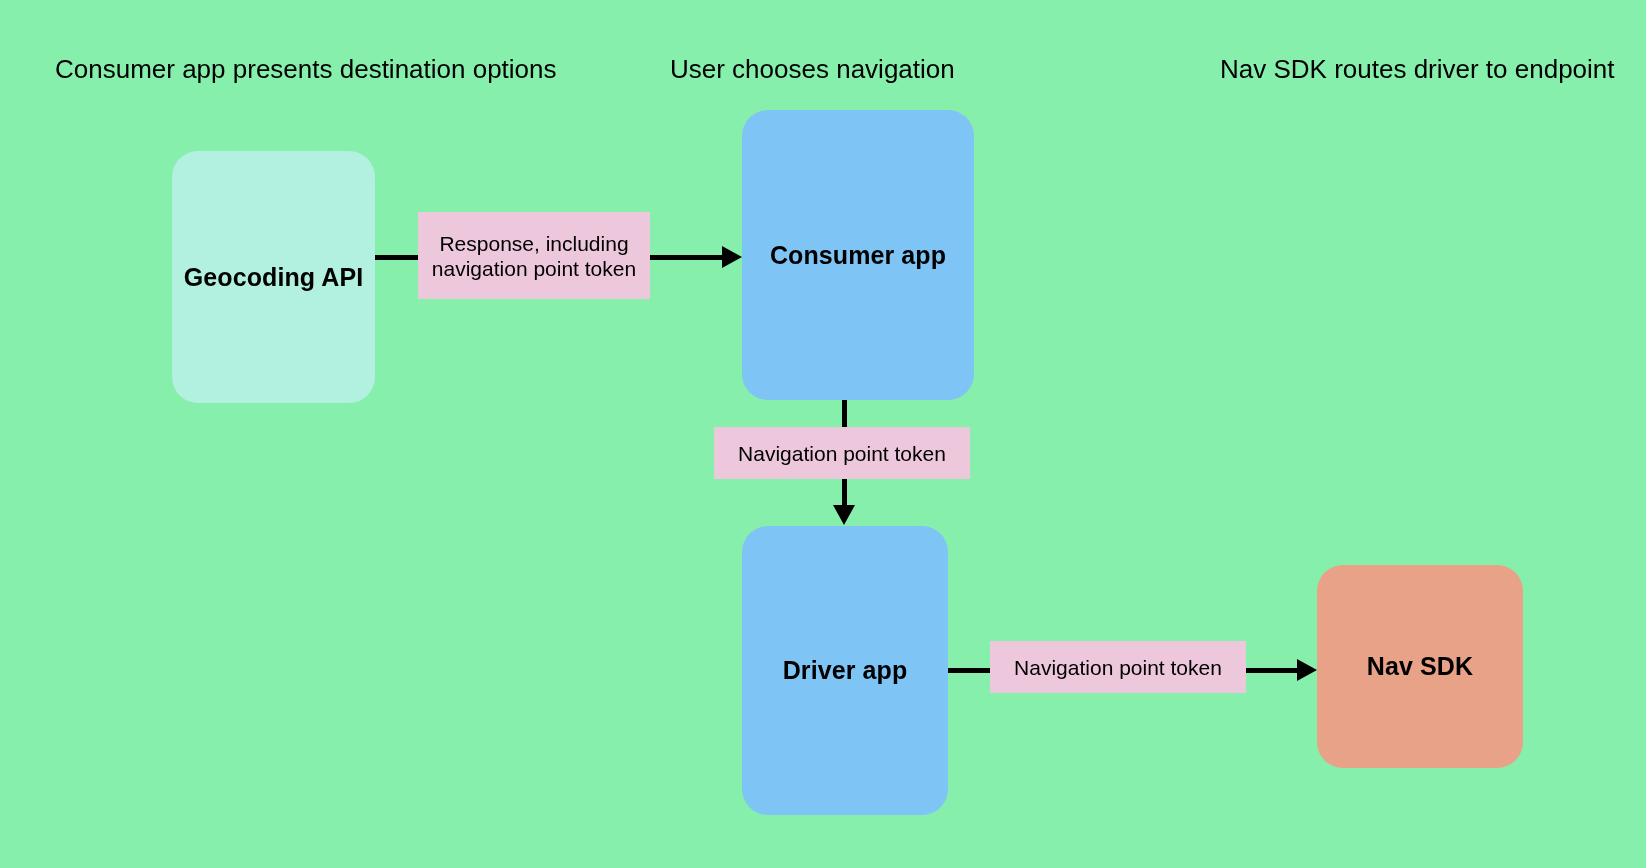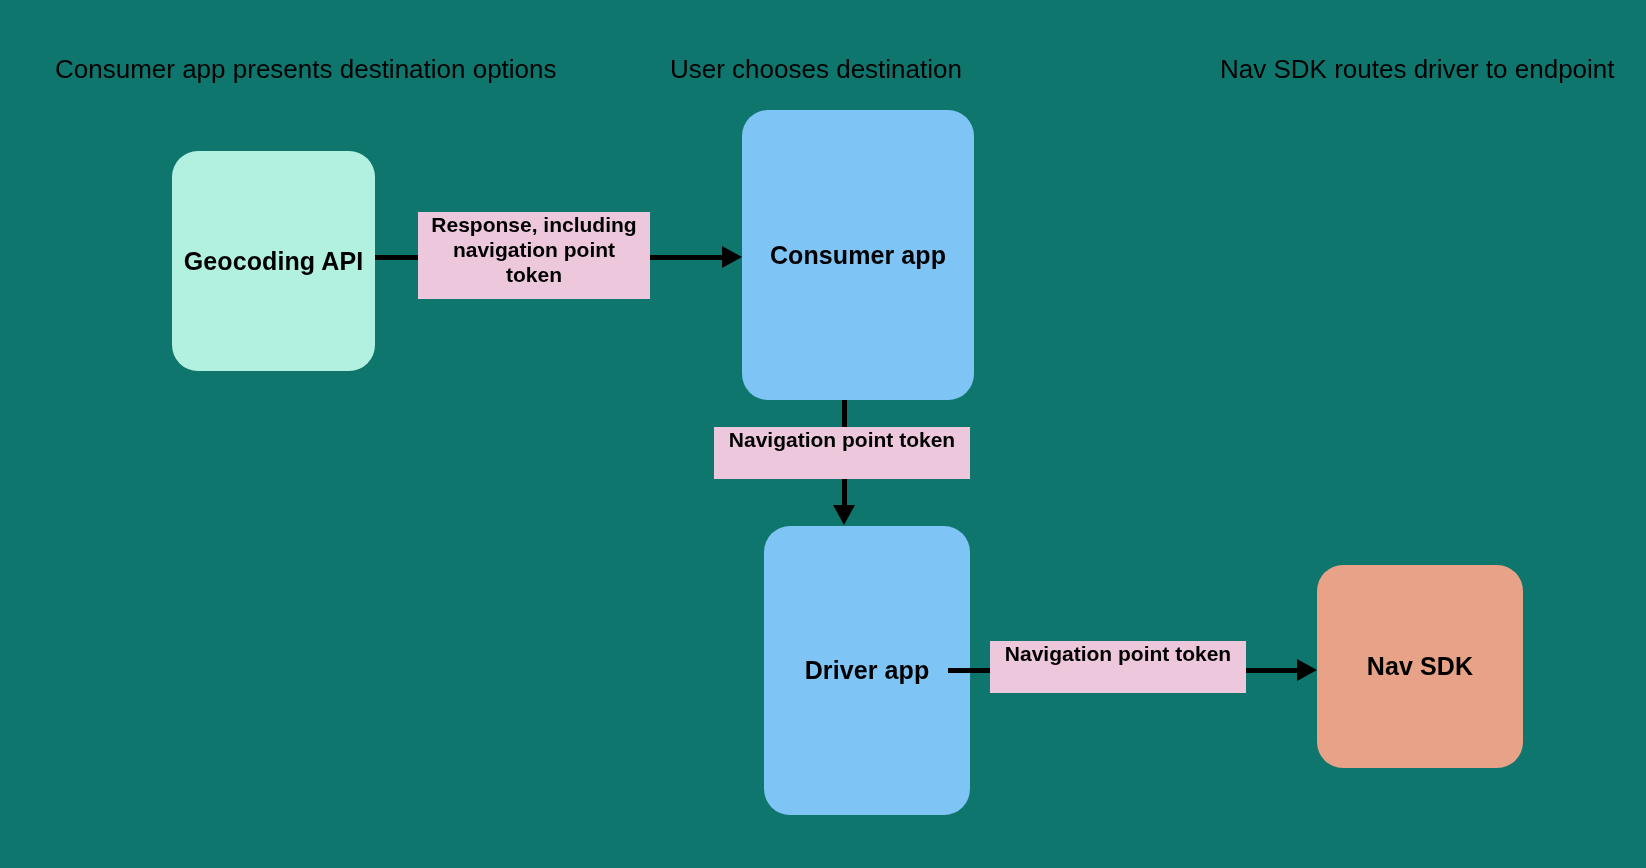--- a/index.html
+++ b/index.html
@@ -9,21 +9,21 @@
     background: #ffffff;
   }
   body {
     font-family: "Liberation Sans", sans-serif;
     -webkit-font-smoothing: antialiased;
   }
   #canvas {
     position: relative;
     width: 1646px;
     height: 868px;
-    background: #0f766e;
+    background: #86efac;
     overflow: hidden;
   }
 
   
   .col-heading {
     position: absolute;
     font-size: 26px;
     line-height: 30px;
     color: #000000;
     font-weight: 400;
@@ -44,27 +44,27 @@
     color: #000000;
     letter-spacing: 0.1px;
   }
 
   
   .edge-label {
     position: absolute;
     box-sizing: border-box;
     background: #edc8dd;
     display: flex;
-    align-items: flex-start;
+    align-items: center;
     justify-content: center;
     text-align: center;
     font-size: 21px;
     line-height: 25px;
     color: #000000;
-    font-weight: 700;
+    font-weight: 400;
     z-index: 3;
   }
 
   
   .connector {
     position: absolute;
     background: #000000;
     z-index: 1;
   }
   .connector.h { height: 5px; }
@@ -88,33 +88,33 @@
     border-top: 20px solid #000000;
   }
 </style>
 </head>
 <body>
 
 <div id="canvas">
 
   <div class="col-heading" style="left:55px; top:54px;">Consumer app presents destination options</div>
 
-  <div class="col-heading" style="left:670px; top:54px;">User chooses destination</div>
+  <div class="col-heading" style="left:670px; top:54px;">User chooses navigation</div>
 
   <div class="col-heading" style="left:1220px; top:54px;">Nav SDK routes driver to endpoint</div>
 
-  <div class="node" style="left:172px; top:151px; width:203px; height:220px; background:#b2f0df;">
+  <div class="node" style="left:172px; top:151px; width:203px; height:252px; background:#b2f0df;">
     <span>Geocoding API</span>
   </div>
 
   <div class="node" style="left:742px; top:110px; width:232px; height:290px; background:#7ec4f5;">
     <span>Consumer app</span>
   </div>
 
-  <div class="node" style="left:742px; top:526px; width:206px; height:289px; background:#7ec4f5;margin-left:22px;">
+  <div class="node" style="left:742px; top:526px; width:206px; height:289px; background:#7ec4f5;">
     <span>Driver app</span>
   </div>
 
   <div class="node" style="left:1317px; top:565px; width:206px; height:203px; background:#e8a287;">
     <span>Nav SDK</span>
   </div>
 
   <div class="connector h" style="left:375px; top:255px; width:45px;"></div>
 
   <div class="edge-label" style="left:418px; top:212px; width:232px; height:87px; padding:0 10px;">

